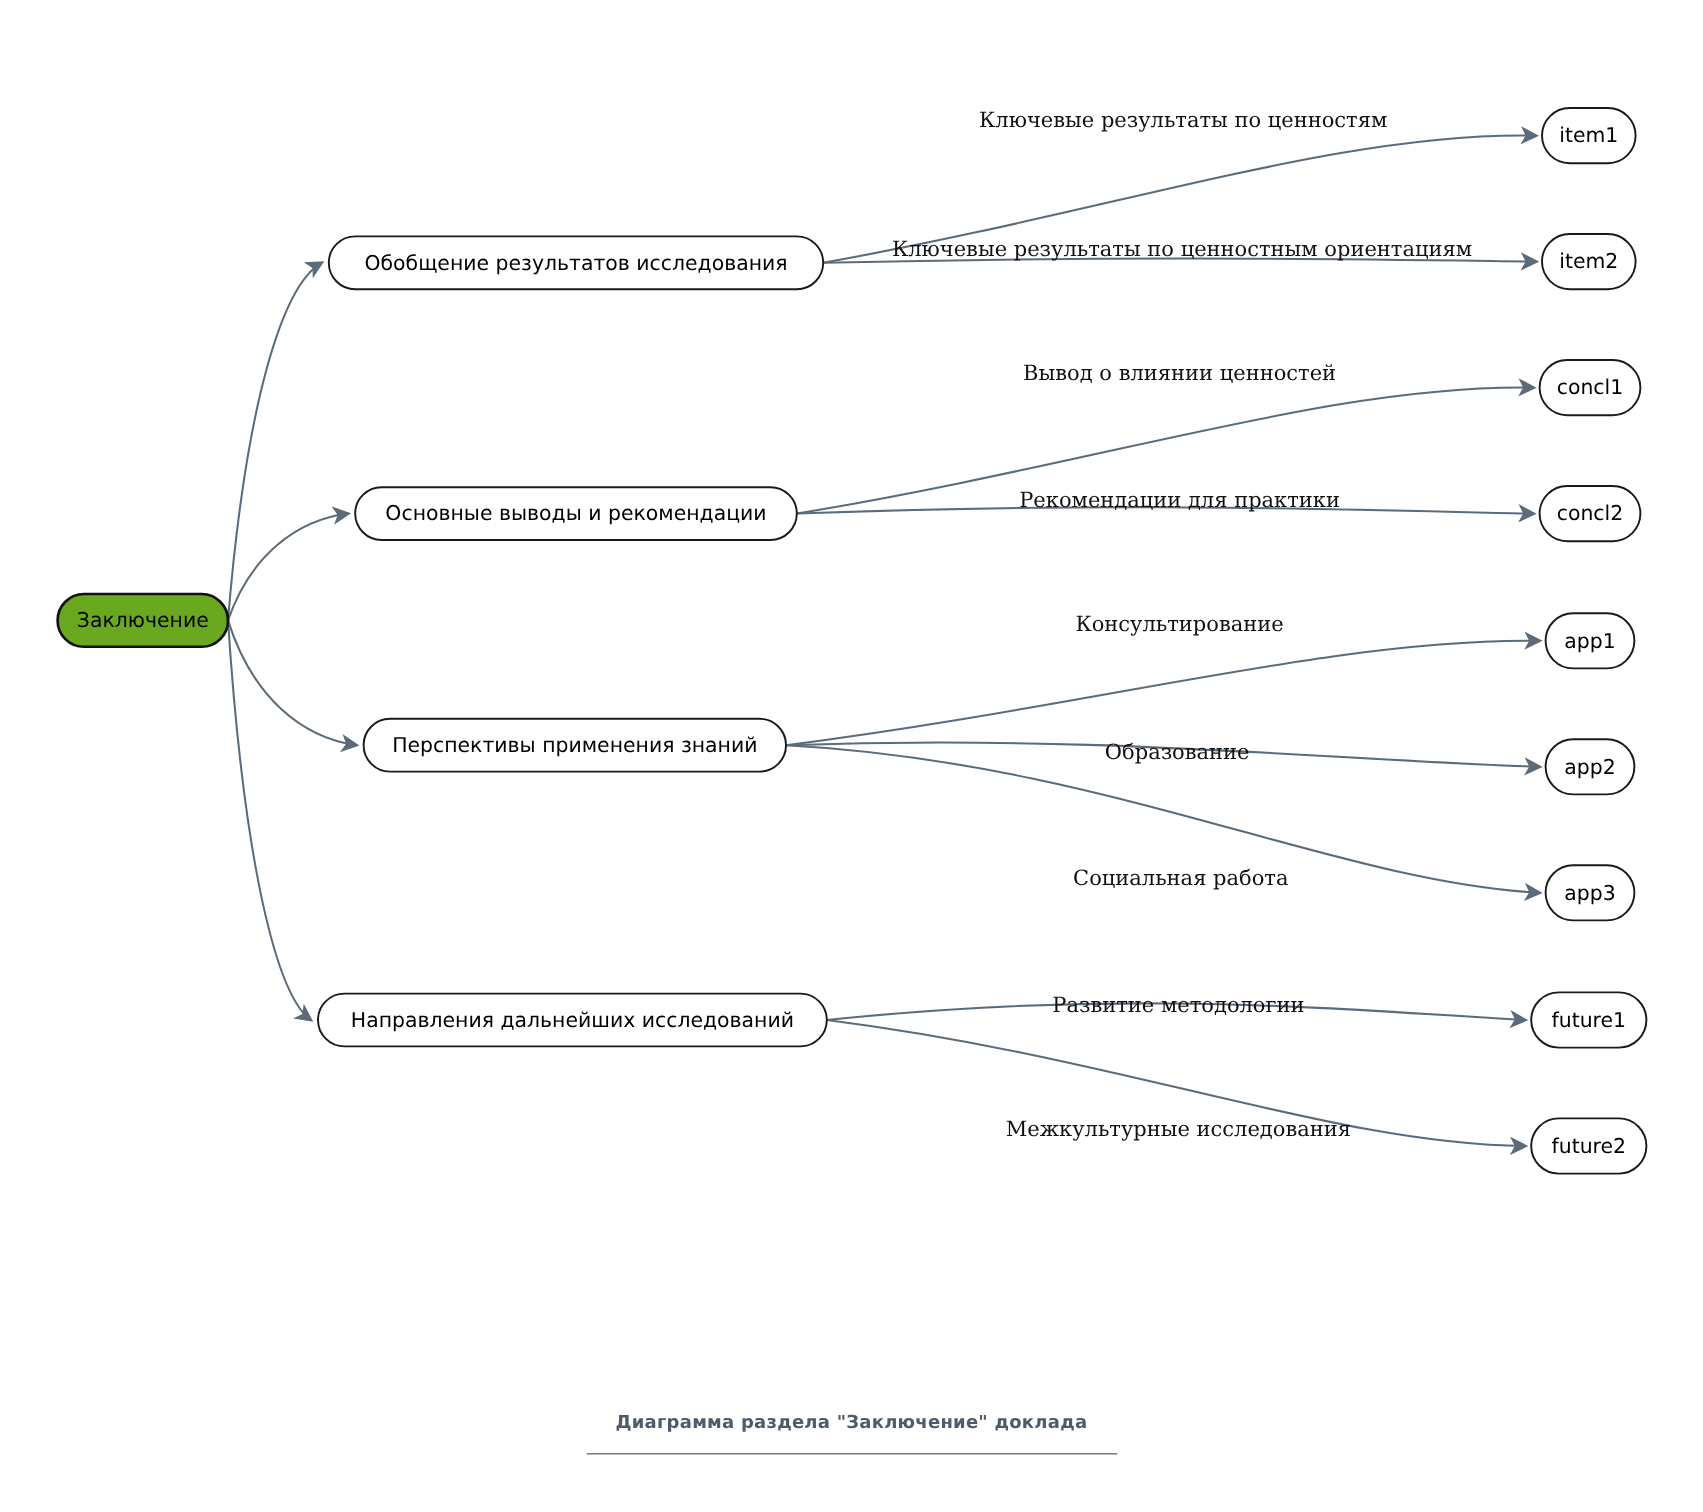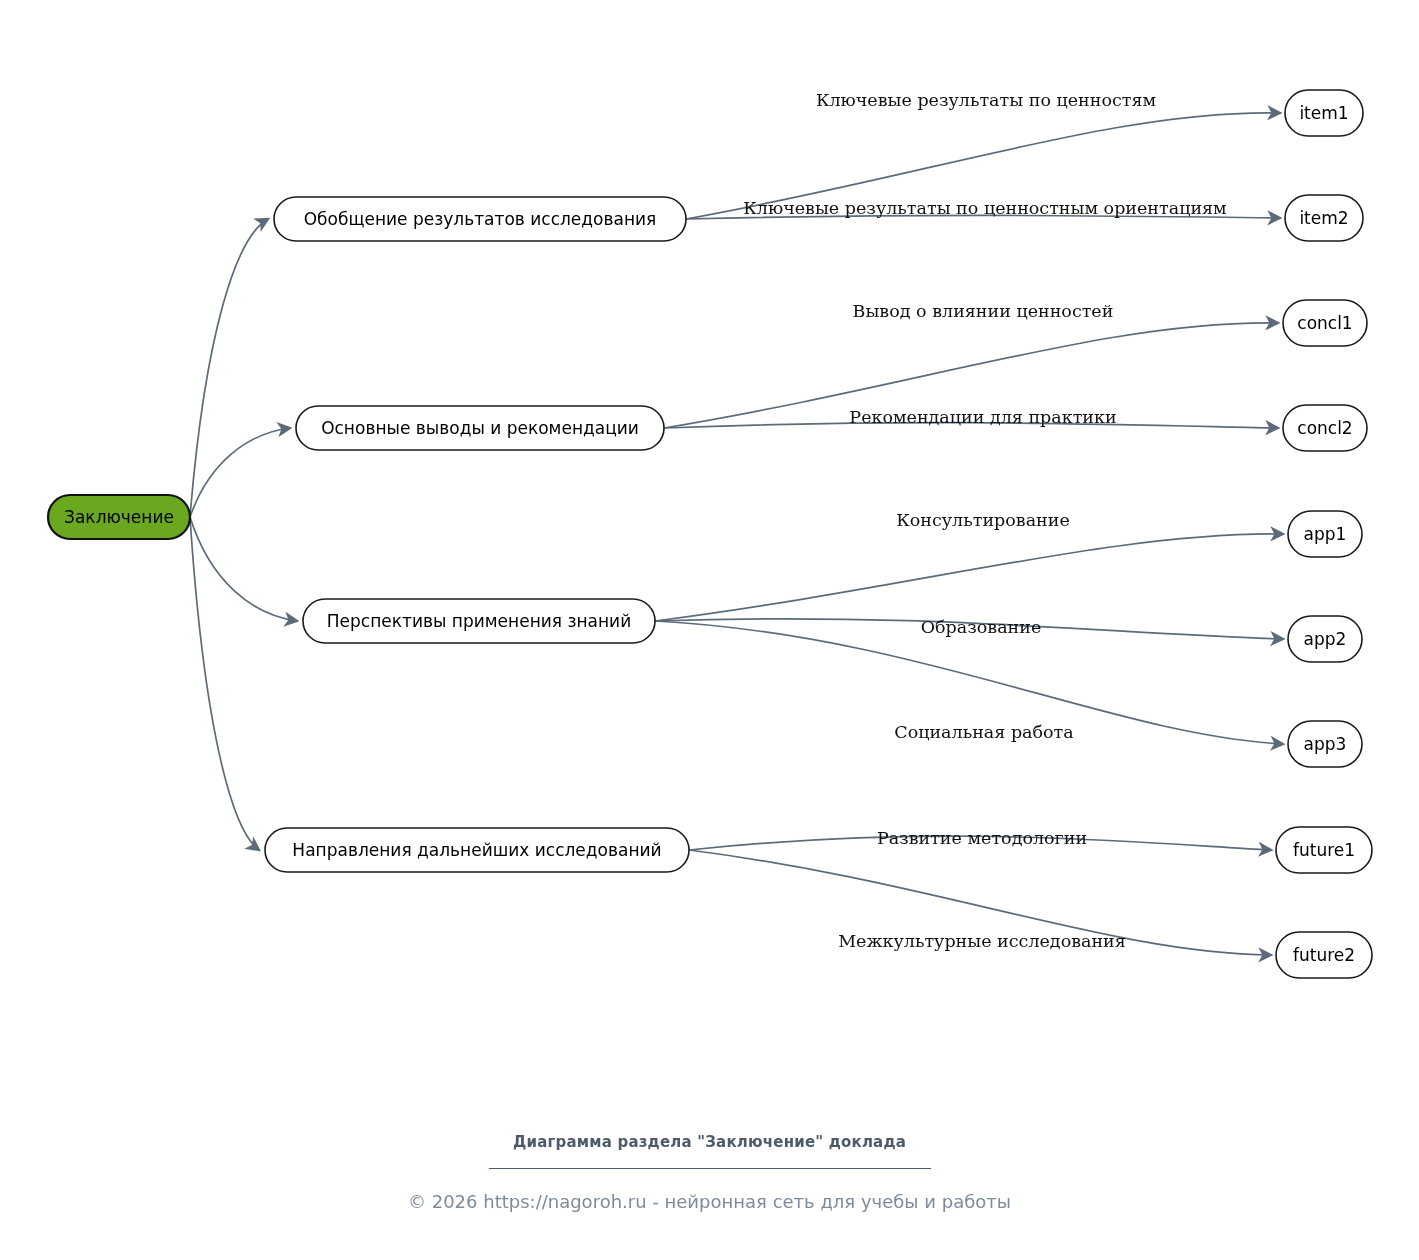--- a/index.html
+++ b/index.html
@@ -181,15 +181,14 @@
         <text x="981" y="628" class="edge-label">Образование</text>
         <text x="984" y="733" class="edge-label">Социальная работа</text>
         <text x="982" y="839" class="edge-label">Развитие методологии</text>
         <text x="982" y="942" class="edge-label">Межкультурные исследования</text>
       </g>
   </svg>
 
   <div class="footer">
     <div class="footer-title">Диаграмма раздела "Заключение" доклада</div>
     <div class="footer-sep"></div>
-    <div class="footer-copy">© 2026 https://nagoroh.ru - нейронная сеть для учебы и работы</div>
   </div>
 </div>
 
 </body></html>

